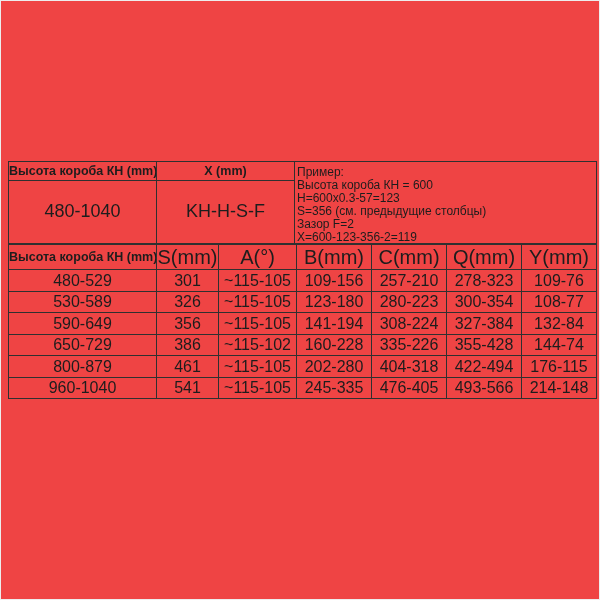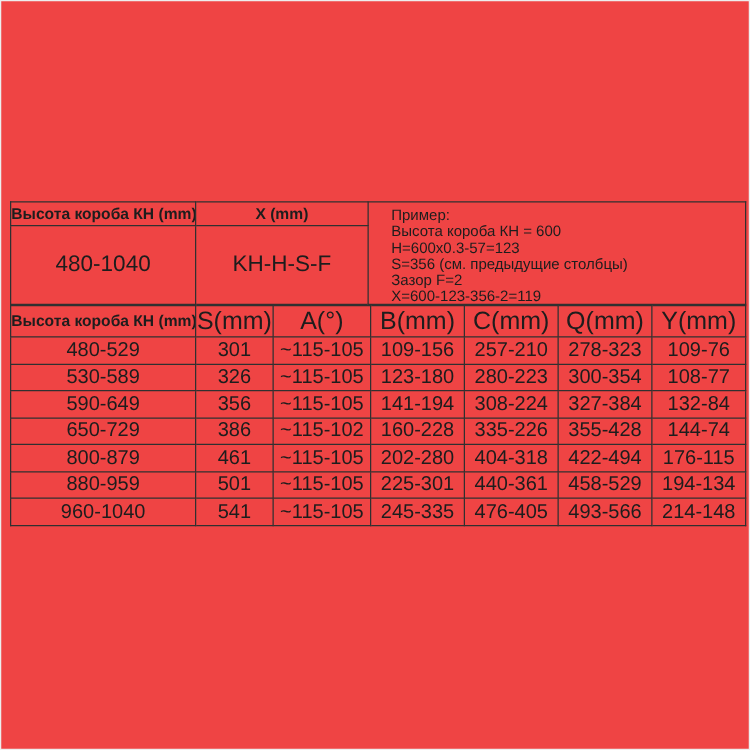--- a/index.html
+++ b/index.html
@@ -16,21 +16,21 @@
     text-align:center;vertical-align:middle;
     padding:0;overflow:hidden;white-space:nowrap;
   }
   
   .t1 .hdr-row{height:18px;}
   .t1 .val-row{height:62px;}
   .t1 th{font-size:12.5px;font-weight:bold;}
   .t1 .big-val{font-size:18px;font-weight:normal;}
   .t1 .example-cell{
     text-align:left;vertical-align:top;
-    padding:4px 4px 0 18px;
+    padding:4px 4px 0 2px;
   }
   .example-line{
     font-size:12px;line-height:12.9px;white-space:nowrap;
   }
   
   .t2{margin-top:0;}
   .t2 .hdr-row{height:25px;}
   .t2 .data-row{height:21.5px;}
   .t2 th{font-size:20px;font-weight:normal;}
   .t2 th.kh-col{font-size:12.5px;font-weight:bold;}
@@ -127,29 +127,20 @@
       <tr class="data-row">
         <td>800-879</td>
         <td>461</td>
         <td>~115-105</td>
         <td>202-280</td>
         <td>404-318</td>
         <td>422-494</td>
         <td>176-115</td>
       </tr>
       <tr class="data-row">
-        <td>880-959</td>
-        <td>501</td>
-        <td>~115-105</td>
-        <td>225-301</td>
-        <td>440-361</td>
-        <td>458-529</td>
-        <td>194-134</td>
-      </tr>
-      <tr class="data-row">
         <td>960-1040</td>
         <td>541</td>
         <td>~115-105</td>
         <td>245-335</td>
         <td>476-405</td>
         <td>493-566</td>
         <td>214-148</td>
       </tr>
     </tbody>
       </table>

